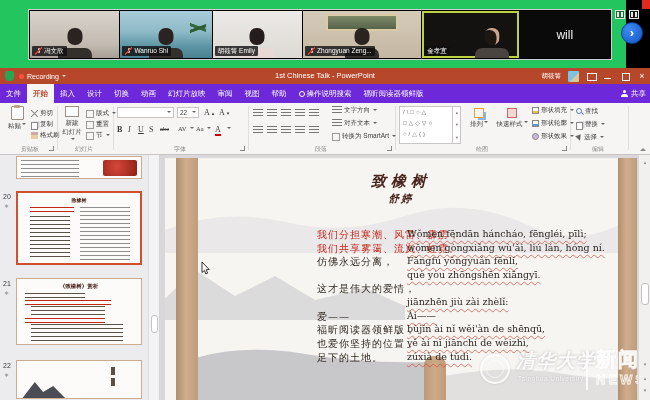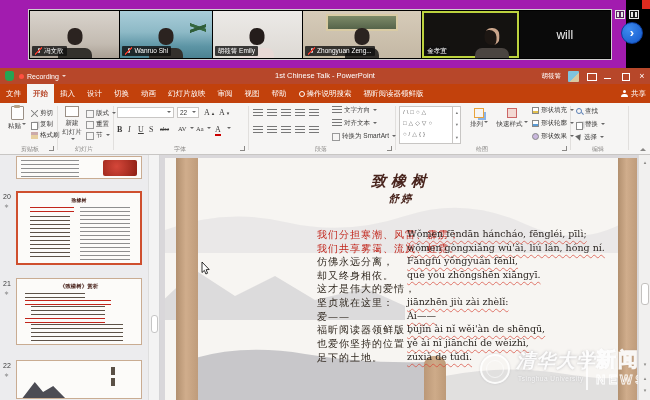--- a/index.html
+++ b/index.html
@@ -1,19 +1,19 @@
 <!DOCTYPE html>
 <html><head>
 <meta charset="utf-8">
 <style>
   *{margin:0;padding:0;box-sizing:border-box}
   html,body{width:650px;height:400px;overflow:hidden}
   body{background:#000;font-family:"Liberation Sans",sans-serif;position:relative}
   
-  #zoomband{position:absolute;left:0;top:0;width:626px;height:68px;background:#a21caf}
+  #zoomband{position:absolute;left:0;top:0;width:626px;height:68px;background:#22c55e}
   #filmstrip{position:absolute;left:28px;top:9px;width:584px;height:51px;background:#000;border:1px solid #cfcfcf;display:flex;gap:1px;padding:1px}
   .tile{position:relative;height:47px;overflow:hidden}
   .t1{width:90px;background:linear-gradient(180deg,#d9d3cc,#c3bbb1 70%,#a99f94)}
   .t2{width:92px;background:linear-gradient(180deg,#a9cdd9 0%,#8db9c6 45%,#5d95a5 75%,#4b8292)}
   .t3{width:90px;background:linear-gradient(180deg,#eceae7,#ddd9d4)}
   .t4{width:119px;background:linear-gradient(180deg,#d6cbb9,#c4b8a4)}
   .t5{width:97px;background:#141210;outline:2px solid #bcd23e;outline-offset:-2px}
   .t6{width:91px;background:#0a0a0a;display:flex;align-items:center;justify-content:center}
   .willtxt{color:#f2f2f2;font-size:12px}
   .ph{position:absolute;left:50%;bottom:0;transform:translateX(-50%);width:40px;height:30px}
@@ -42,21 +42,21 @@
   #wtitle{position:absolute;left:0;right:0;text-align:center;color:#fff;font-size:7.5px;line-height:16px}
   #tright{position:absolute;right:3px;top:0;height:16px;display:flex;align-items:center;gap:7px}
   #uname{color:#fff;font-size:6.5px}
   #avatar{width:11px;height:11px;border-radius:1px;background:linear-gradient(135deg,#7fc4de 55%,#d9c9a0 55%)}
   .wbtn{position:relative;width:10px;height:10px}
   .wbtn.ropt::before{content:"";position:absolute;left:1px;top:2px;width:8px;height:6px;border:1px solid #fff}
   .wbtn.mini::before{content:"";position:absolute;left:1px;top:7px;width:7px;height:1px;background:#fff}
   .wbtn.rest::before{content:"";position:absolute;left:2px;top:2px;width:6px;height:6px;border:1px solid #fff}
   .wbtn.clos{color:#fff;font-size:9px;line-height:10px;text-align:center}
   
-  #tabrow{position:absolute;left:0;top:84px;width:650px;height:19px;background:#c2410c;display:flex;align-items:center}
+  #tabrow{position:absolute;left:0;top:84px;width:650px;height:19px;background:#6d28d9;display:flex;align-items:center}
   .tab{color:#fff;font-size:7.5px;line-height:19px;padding:0 6px;white-space:nowrap}
   .tab.active{background:#f6f5f4;color:#B7472A;font-weight:bold}
   .bulb{display:inline-block;width:6px;height:6px;border:1px solid #fff;border-radius:50%;margin-right:2px;vertical-align:-1px}
   #sharebtn{position:absolute;right:4px;top:84px;height:19px;display:flex;align-items:center;gap:3px;color:#fff;font-size:7.5px}
   .person{width:7px;height:7px;position:relative}
   .person::before{content:"";position:absolute;left:2px;top:0;width:3px;height:3px;border-radius:50%;background:#fff}
   .person::after{content:"";position:absolute;left:0;top:3.5px;width:7px;height:3.5px;border-radius:3px 3px 0 0;background:#fff}
   
   #ribbon{position:absolute;left:0;top:103px;width:650px;height:52px;background:#f6f5f4;border-bottom:1px solid #c8c6c4;font-size:6.5px;color:#3b3a39}
   .vsep{position:absolute;top:3px;height:44px;width:1px;background:#e1dfdd}
@@ -450,28 +450,26 @@
         </div>
       <div class="pr redln" style="top:84px">
           <span class="cn">我们共享雾霭、流岚、虹霓。</span>
           <span class="py">wǒmen gòngxiǎng wù'ǎi, liú lán, hóng ní.</span>
         </div>
       <div class="pr" style="top:97px">
           <span class="cn">仿佛永远分离，</span>
           <span class="py">Fǎngfú yǒngyuǎn fēnlí,</span>
         </div>
       <div class="pr" style="top:111px">
-          <span class="cn">却又终身相依。</span>
           <span class="py">què yòu zhōngshēn xiāngyī.</span>
         </div>
       <div class="pr" style="top:124px">
           <span class="cn">这才是伟大的爱情，</span>
         </div>
       <div class="pr" style="top:138px">
-          <span class="cn">坚贞就在这里：</span>
           <span class="py">jiānzhēn jiù zài zhèlǐ:</span>
         </div>
       <div class="pr" style="top:152px">
           <span class="cn">爱——</span>
           <span class="py">Ài——</span>
         </div>
       <div class="pr" style="top:165px">
           <span class="cn">福昕阅读器领鲜版，</span>
           <span class="py">bùjǐn ài nǐ wěi'àn de shēnqū,</span>
         </div>

